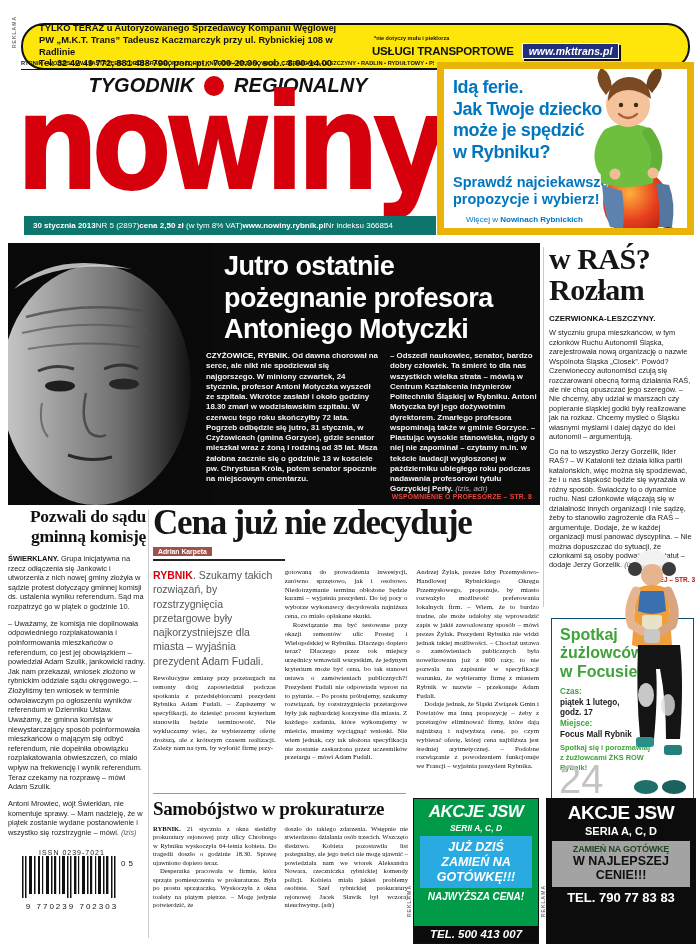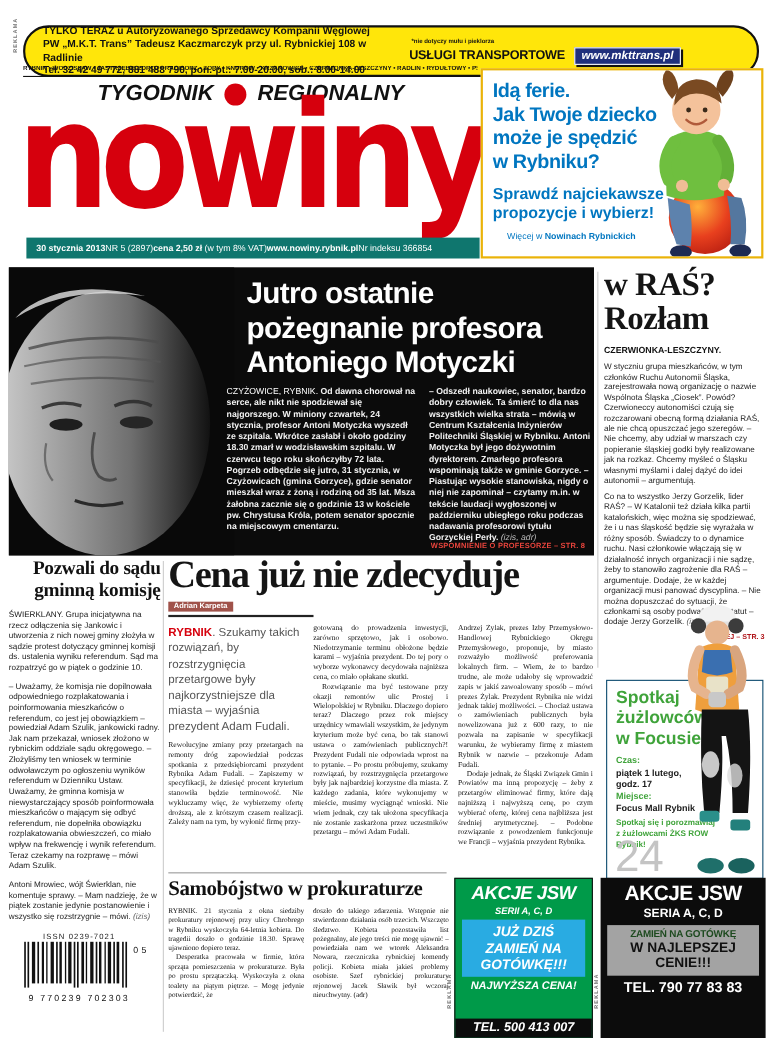--- a/index.html
+++ b/index.html
@@ -29,21 +29,21 @@
   .tagline .dot{width:20px;height:20px;border-radius:50%;background:#d6000d;}
   .logo{left:21px;top:88px;width:414px;height:126px;display:flex;justify-content:center;
       font-family:"DejaVu Sans",sans-serif;font-weight:900;color:#d6000d;
       font-size:128px;line-height:104px;letter-spacing:-9px;transform:scale(0.92,1.05);
       transform-origin:center top;}
   .infobar{left:24px;top:216px;width:412px;height:19px;background:#0f766e;color:#fff;
       display:flex;align-items:center;justify-content:flex-start;
       padding:0 9px;box-sizing:border-box;font-size:8px;white-space:nowrap;}
   .infobar .b{font-weight:bold;}
   
-  .ferie{left:437px;top:62px;width:257px;height:173px;border:2px solid #eab308;
+  .ferie{left:437px;top:62px;width:257px;height:173px;border:7px solid #eab308;
       background:#fff;box-sizing:border-box;overflow:hidden;}
   .ferie-title{position:absolute;left:9px;top:8px;color:#0076c0;font-weight:900;
       font-size:18px;line-height:1.2;letter-spacing:-0.4px;}
   .ferie-sub{position:absolute;left:9px;top:105px;color:#0076c0;font-weight:900;
       font-size:14.5px;line-height:1.18;}
   .ferie-more{position:absolute;left:22px;top:146px;color:#0076c0;font-size:8px;}
   .ferie-more .b{font-weight:900;}
   .ferie-girl{position:absolute;right:-2px;top:-2px;}
   
   .obit{left:8px;top:243px;width:532px;height:262px;background:#0b0b0b;color:#fff;}
@@ -74,21 +74,21 @@
   .ev-val{font-weight:800;color:#1a1a1a;}
   .ev-cta{color:#3fa33a;font-weight:800;margin-top:3px;font-size:7.4px;}
   .ev-page{position:absolute;left:7px;bottom:0px;font-size:40px;color:#c4c4c4;
       line-height:0.95;font-weight:400;}
   .rider{left:606px;top:545px;z-index:3;}
   
   .court{left:8px;top:507px;width:138px;}
   .court-title{font-family:"Liberation Serif",serif;font-weight:700;font-size:17.5px;
       line-height:1.14;letter-spacing:-0.3px;text-align:right;}
   .court-p{margin-top:7px;font-size:7.4px;line-height:1.3;color:#222;}
-  .loc{font-weight:400;color:#111;}
+  .loc{font-weight:700;color:#111;}
   .barcode-wrap{margin-top:12px;text-align:center;position:relative;width:120px;left:4px;}
   .issn{font-size:7px;letter-spacing:1px;color:#222;}
   .bc-digits{font-size:8px;letter-spacing:2px;color:#111;}
   .bc-addon{position:absolute;right:-4px;top:10px;font-size:8px;letter-spacing:3px;}
   
   .price{left:153px;top:505px;width:386px;}
   .price-title{font-family:"Liberation Serif",serif;font-weight:800;font-size:35px;
       letter-spacing:-1.2px;line-height:1;color:#151515;}
   .byline{display:inline-block;margin-top:6px;background:#a0524a;color:#fff;
       font-size:6.8px;font-weight:700;padding:1px 5px;}
@@ -308,21 +308,21 @@
   <div class="abs court">
     <div class="court-title">
       <div>Pozwali do sądu</div>
       <div>gminną komisję</div>
     </div>
     <div class="court-p">
       <span class="loc">ŚWIERKLANY.</span><span> Grupa inicjatywna na rzecz odłączenia się Jankowic i utworzenia z nich nowej gminy złożyła w sądzie protest dotyczący gminnej komisji ds. ustalenia wyniku referendum. Sąd ma rozpatrzyć go w piątek o godzinie 10.</span>
     </div>
     <div class="court-p">– Uważamy, że komisja nie dopilnowała odpowiedniego rozplakatowania i poinformowania mieszkańców o referendum, co jest jej obowiązkiem – powiedział Adam Szulik, jankowicki radny. Jak nam przekazał, wniosek złożono w rybnickim oddziale sądu okręgowego. – Złożyliśmy ten wniosek w terminie odwoławczym po ogłoszeniu wyników referendum w Dzienniku Ustaw. Uważamy, że gminna komisja w niewystarczający sposób poinformowała mieszkańców o mającym się odbyć referendum, nie dopełniła obowiązku rozplakatowania obwieszczeń, co miało wpływ na frekwencję i wynik referendum. Teraz czekamy na rozprawę – mówi Adam Szulik.</div>
     <div class="court-p">
-      <span>Antoni Mrowiec, wójt Świerklan, nie komentuje sprawy. – Mam nadzieję, że w piątek zostanie jedynie postanowienie i wszystko się rozstrzygnie – mówi.</span><span class="sig"> (izis)</span>
+      <span>Antoni Mrowiec, wójt Świerklan, nie komentuje sprawy. – Mam nadzieję, że w piątek zostanie wydane postanowienie i wszystko się rozstrzygnie – mówi.</span><span class="sig"> (izis)</span>
     </div>
     <div class="barcode-wrap">
       <div class="issn">ISSN 0239-7021</div>
       <div class="bc-addon">05</div>
       <svg width="104" height="42" viewBox="0 0 104 42">
         <rect width="104" height="42" fill="#fff"></rect>
         <g fill="#111">
           <rect x="2" y="0" width="1.5" height="42"></rect>
             <rect x="5" y="0" width="1.5" height="42"></rect>
           <rect x="9" y="0" width="3" height="38"></rect>

